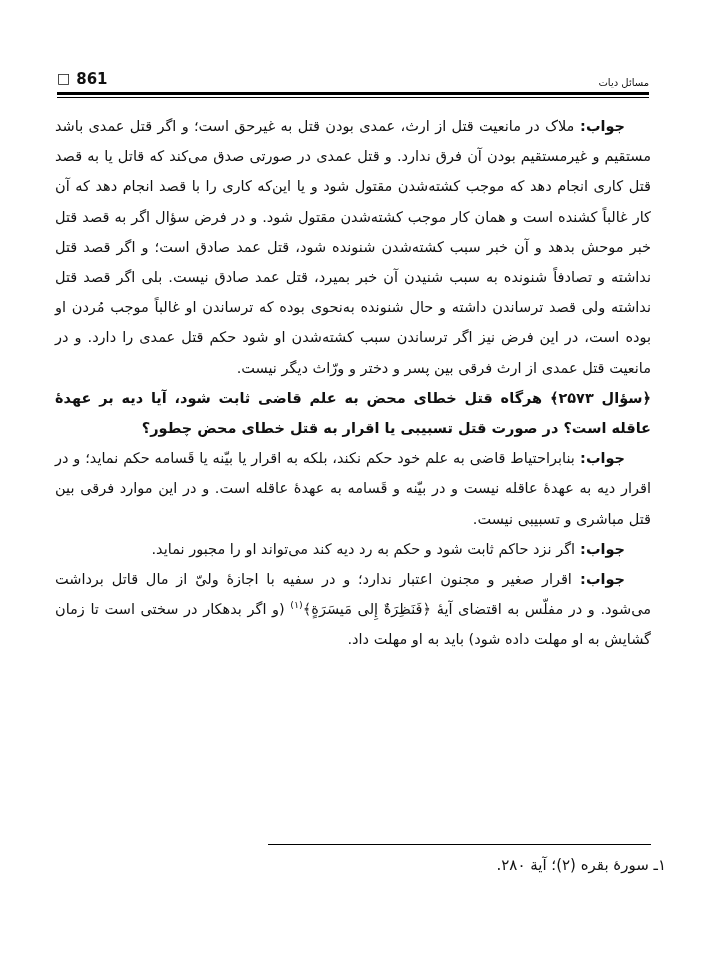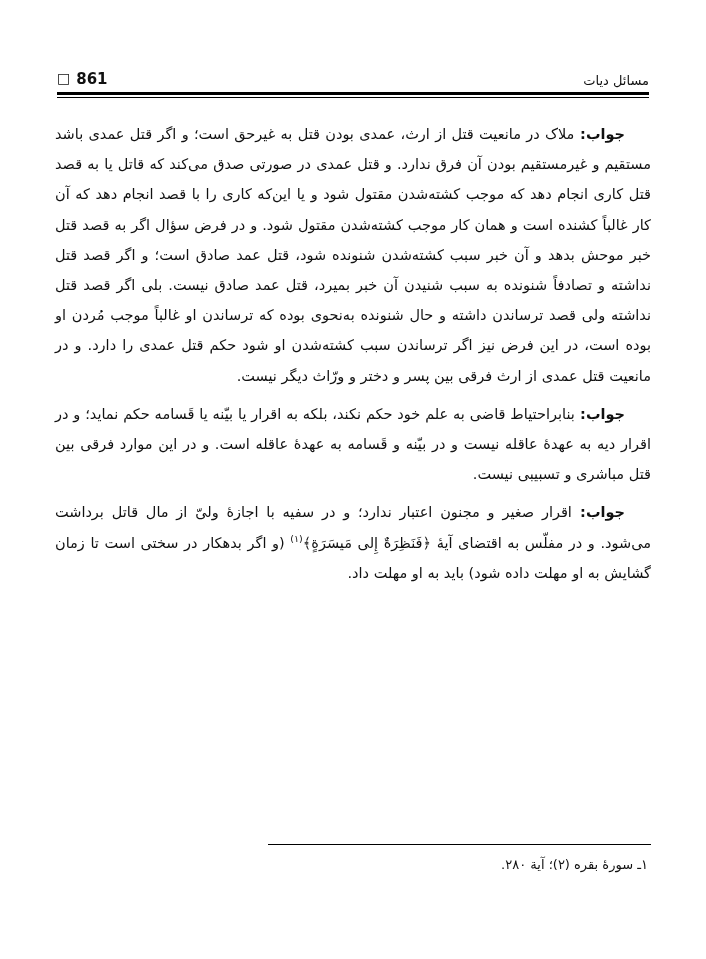--- a/index.html
+++ b/index.html
@@ -22,21 +22,21 @@
     top: 70px;
     left: 57px;
     right: 57px;
     display: flex;
     flex-direction: row;
     justify-content: space-between;
     align-items: flex-end;
     direction: rtl;
   }
   .head-title {
-    font-size: 13px;
+    font-size: 10px;
     letter-spacing: 0.2px;
   }
   .head-page {
     display: flex;
     direction: rtl;
     align-items: center;
     gap: 6px;
     font-weight: bold;
     font-size: 15px;
   }
@@ -65,66 +65,68 @@
     unicode-bidi: embed;
     text-align: justify;
     font-size: 14.5px;
     line-height: 30.2px;
   }
   .para {
     margin: 0;
     padding: 0;
     text-align: justify;
   }
-  .para.answer { text-indent: 26px; margin-top: 8px; }
+  .para.answer { text-indent: 26px; }
   .para.question { font-weight: bold; text-indent: 0; }
   .seg-lead { font-weight: bold; }
   .seg-marker { font-weight: bold; }
   .seg-sup {
     vertical-align: super;
     font-size: 9.5px;
     line-height: 0;
   }
   
   .foot-rule {
     position: absolute;
     top: 844px;
     right: 55px;
     width: 383px;
     border-top: 1.6px solid #000;
   }
   .footnote {
     position: absolute;
     top: 853px;
-    right: 58px;
+    right: 40px;
     left: 55px;
     direction: rtl;
     text-align: right;
-    font-size: 13px;
+    font-size: 15px;
     line-height: 24px;
   }
 </style>
 </head>
 <body>
 
 <div class="page">
 
   <div class="running-head">
     <span class="head-title">مسائل دیات</span>
     <span class="head-page">
       <span>861</span>
       <span class="sq">□</span>
     </span>
   </div>
 
   <div class="head-rule"></div>
 
   <div class="body-text">
       <p class="para answer"><span class="seg-lead">جواب: </span><span class="seg-normal">ملاک در مانعیت قتل از ارث، عمدی بودن قتل به غیرحق است؛ و اگر قتل عمدی باشد مستقیم و غیرمستقیم بودن آن فرق ندارد. و قتل عمدی در صورتی صدق می‌کند که قاتل یا به قصد قتل کاری انجام دهد که موجب کشته‌شدن مقتول شود و یا این‌که کاری را با قصد انجام دهد که آن کار غالباً کشنده است و همان کار موجب کشته‌شدن مقتول شود. و در فرض سؤال اگر به قصد قتل خبر موحش بدهد و آن خبر سبب کشته‌شدن شنونده شود، قتل عمد صادق است؛ و اگر قصد قتل نداشته و تصادفاً شنونده به سبب شنیدن آن خبر بمیرد، قتل عمد صادق نیست. بلی اگر قصد قتل نداشته ولی قصد ترساندن داشته و حال شنونده به‌نحوی بوده که ترساندن او غالباً موجب مُردن او بوده است، در این فرض نیز اگر ترساندن سبب کشته‌شدن او شود حکم قتل عمدی را دارد. و در مانعیت قتل عمدی از ارث فرقی بین پسر و دختر و ورّاث دیگر نیست.</span></p>
+      <p class="para question"><span class="seg-marker">﴿سؤال ۲۵۷۳﴾ </span><span class="seg-qtext">هرگاه قتل خطای محض به علم قاضی ثابت شود، آیا دیه بر عهدهٔ عاقله است؟ در صورت قتل تسبیبی یا اقرار به قتل خطای محض چطور؟</span></p>
       <p class="para answer"><span class="seg-lead">جواب: </span><span class="seg-normal">بنابراحتیاط قاضی به علم خود حکم نکند، بلکه به اقرار یا بیّنه یا قَسامه حکم نماید؛ و در اقرار دیه به عهدهٔ عاقله نیست و در بیّنه و قَسامه به عهدهٔ عاقله است. و در این موارد فرقی بین قتل مباشری و تسبیبی نیست.</span></p>
+      <p class="para answer"><span class="seg-lead">جواب: </span><span class="seg-normal">اگر نزد حاکم ثابت شود و حکم به رد دیه کند می‌تواند او را مجبور نماید.</span></p>
       <p class="para answer"><span class="seg-lead">جواب: </span><span class="seg-normal">اقرار صغیر و مجنون اعتبار ندارد؛ و در سفیه با اجازهٔ ولیّ از مال قاتل برداشت می‌شود. و در مفلّس به اقتضای آیهٔ </span><span class="seg-verse">﴿فَنَظِرَةٌ إِلی مَیسَرَةٍ﴾</span><span class="seg-sup">(۱)</span><span class="seg-normal"> (و اگر بدهکار در سختی است تا زمان گشایش به او مهلت داده شود) باید به او مهلت داد.</span></p>
     </div>
 
   <div class="foot-rule"></div>
 
   <div class="footnote">
     <span>۱ـ سورهٔ بقره (۲)؛ آیة ۲۸۰.</span>
   </div>
 
 </div>

